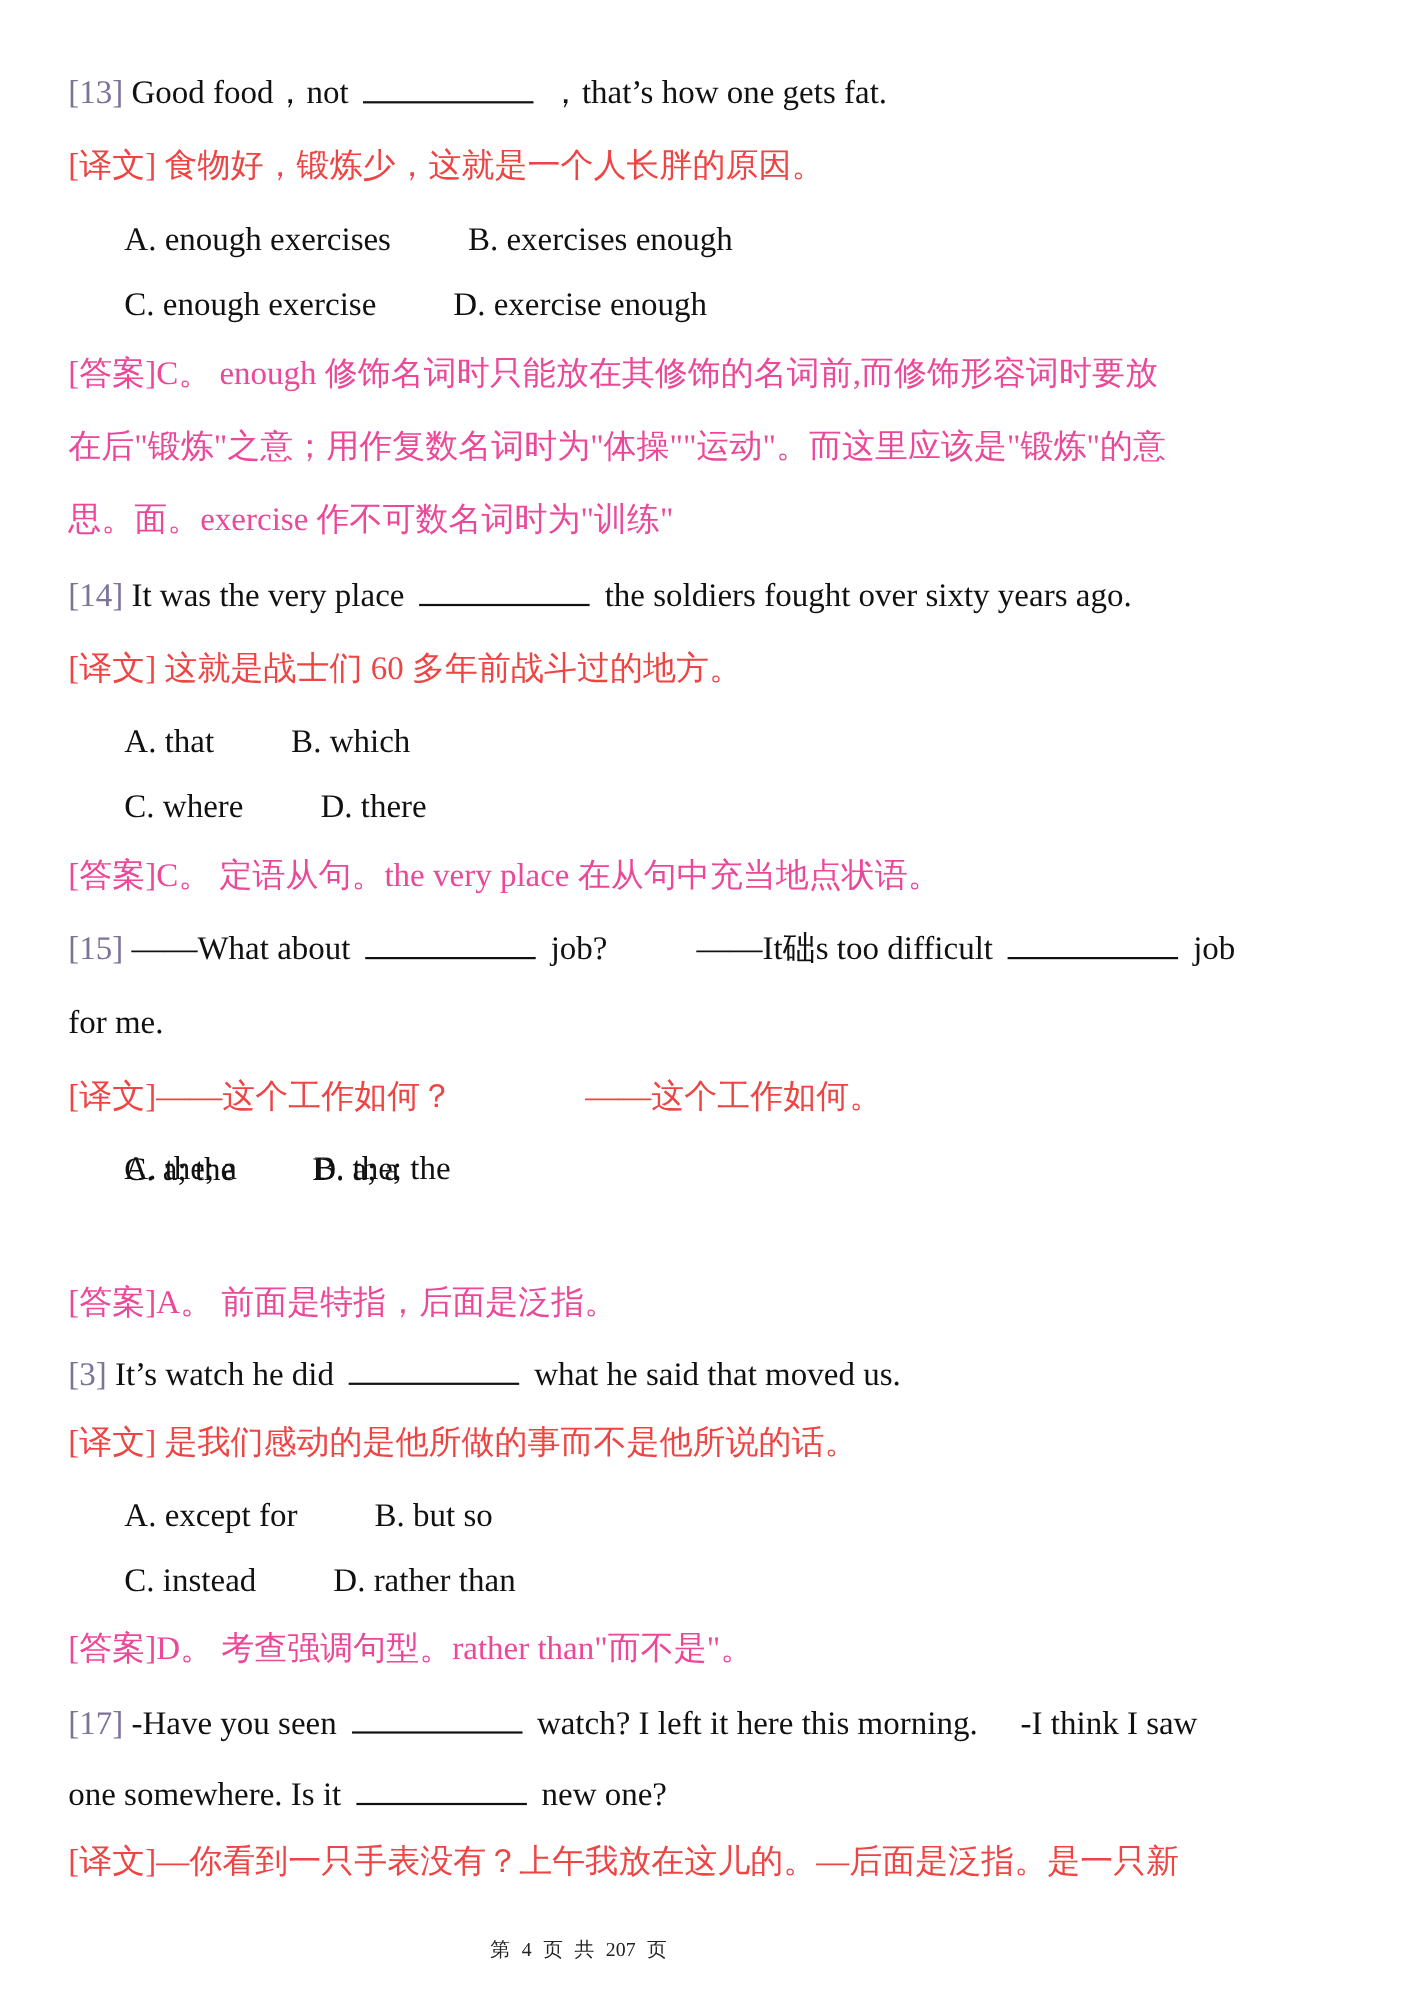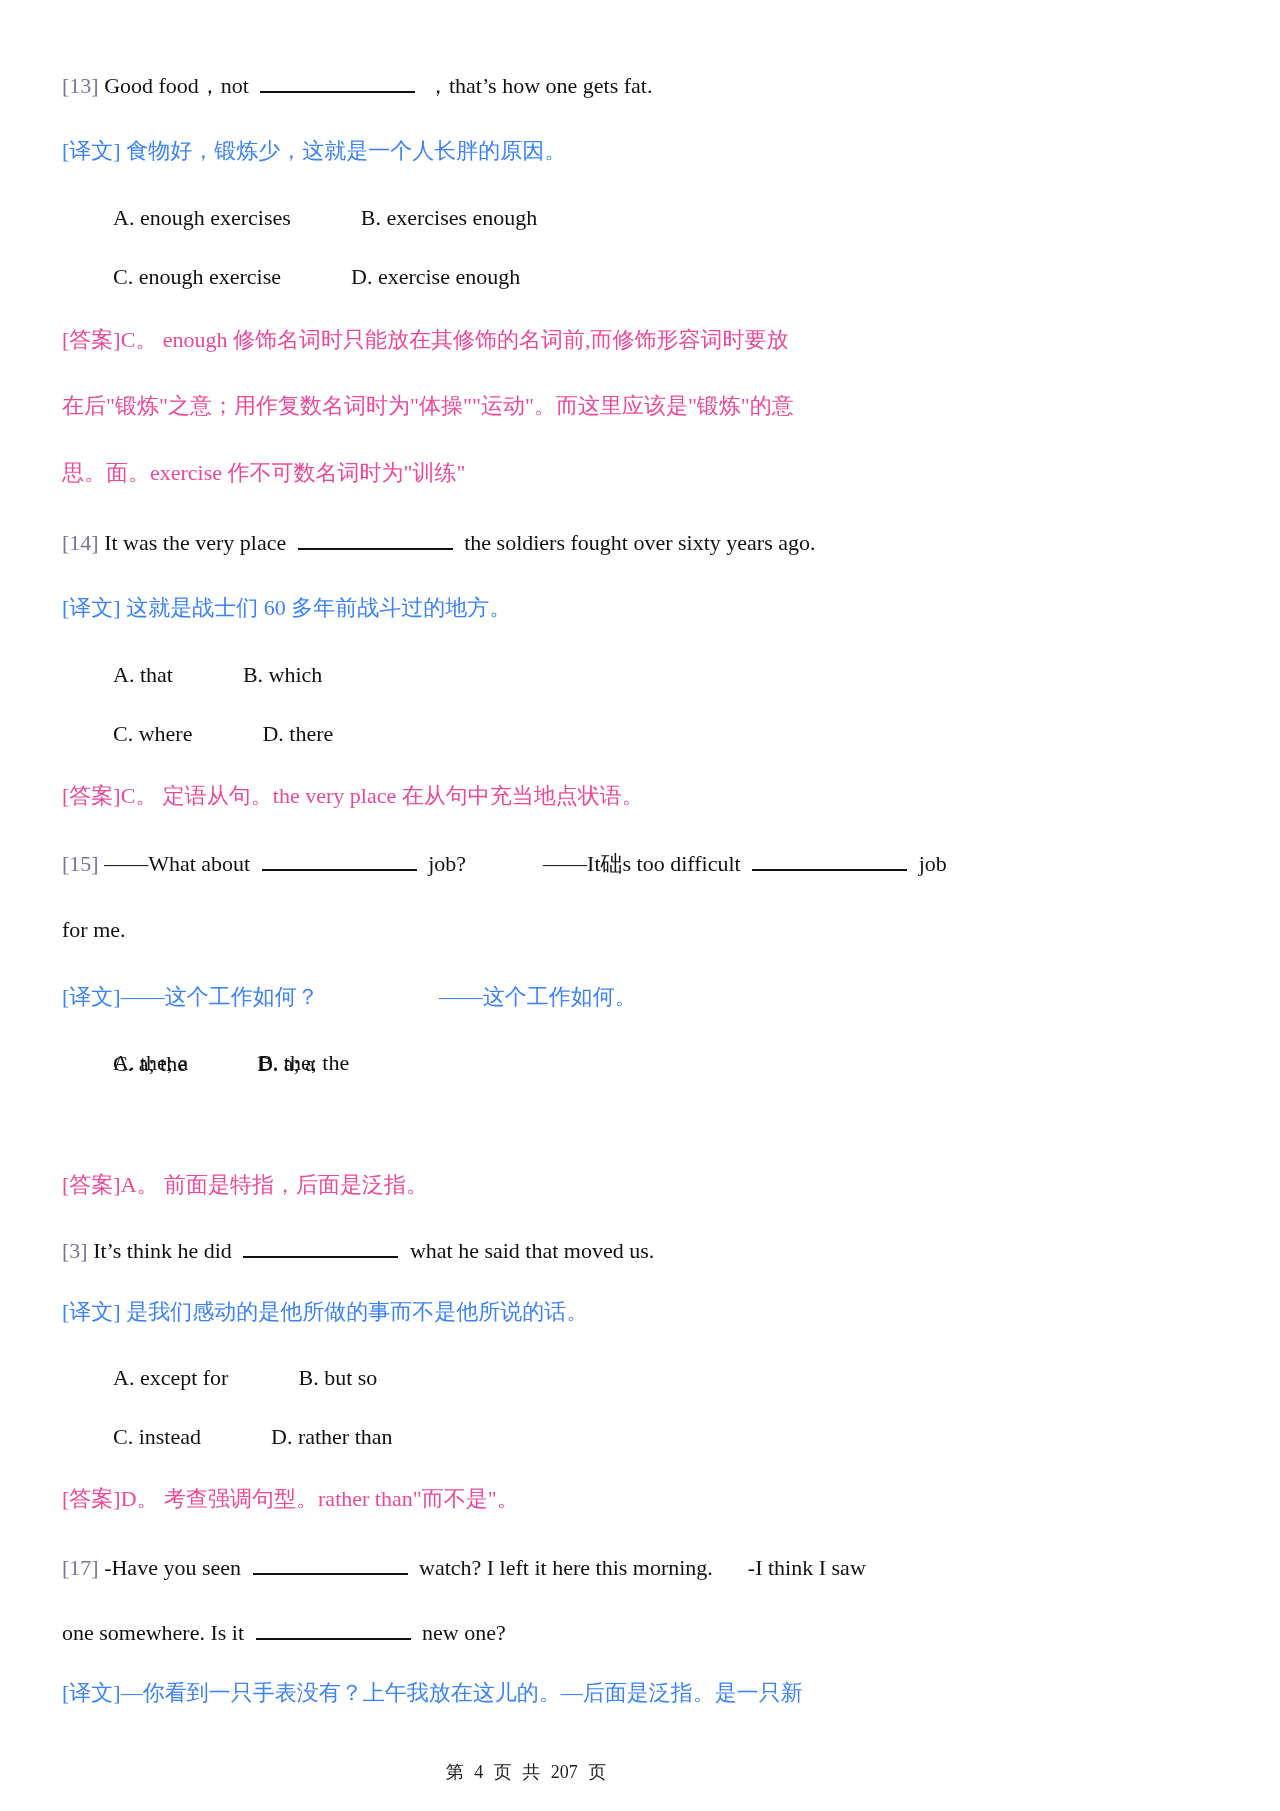--- a/index.html
+++ b/index.html
@@ -1,21 +1,21 @@
 <!DOCTYPE html>
 <html><head>
 <meta charset="utf-8">
 <style>
   html, body { margin: 0; padding: 0; background: #ffffff; }
   body { width: 1280px; height: 1811px; position: relative; overflow: hidden;
          font-family: "Liberation Serif", "DejaVu Serif", serif; color: #111111; }
-  .line { position: absolute; left: 62px; white-space: nowrap; font-size: 22px; line-height: 40px; }
+  .line { position: absolute; left: 62px; white-space: nowrap; font-size: 30px; line-height: 40px; }
   .opt-line { left: 113px; }
   .num { color: #7d7399; }
-  .trans { color: #3b82f6; }
+  .trans { color: #ef4444; }
   .ans { color: #ec4899; }
   .blank { display: inline-block; width: 155px; border-bottom: 2px solid #111; height: 26px; vertical-align: baseline; margin: 0 6px; }
   .opt { display: inline-block; }
   .opt + .opt { margin-left: 70px; text-align: right; }
   .gap { display: inline-block; width: 66px; }
   .gap-lg { display: inline-block; width: 120px; }
   .footer { position: absolute; left: 0; width: 1052px; top: 1760px; text-align: center;
             font-size: 18px; line-height: 24px; word-spacing: 6px; color: #222; }
 </style>
 </head>
@@ -88,21 +88,21 @@
 </div>
 <div class="line opt-line" style="top:1044px">
   <span class="opt">C. a; the</span><span class="opt">D. a; a</span>
 </div>
 <div class="line ans" style="top:1165px">
   <span>[答案]</span><span>A。  前面是特指，后面是泛指。</span>
 </div>
 
 <div class="line" style="top:1230px">
   <span class="num">[3]</span>
-  <span>It’s think he did</span>
+  <span>It’s watch he did</span>
   <span class="blank"></span>
   <span>what he said that moved us.</span>
 </div>
 <div class="line" style="top:1292px">
   <span class="trans">[译文]</span>
   <span class="trans">是我们感动的是他所做的事而不是他所说的话。</span>
 </div>
 <div class="line opt-line" style="top:1358px">
   <span class="opt">A. except for</span><span class="opt">B. but so</span>
 </div>

